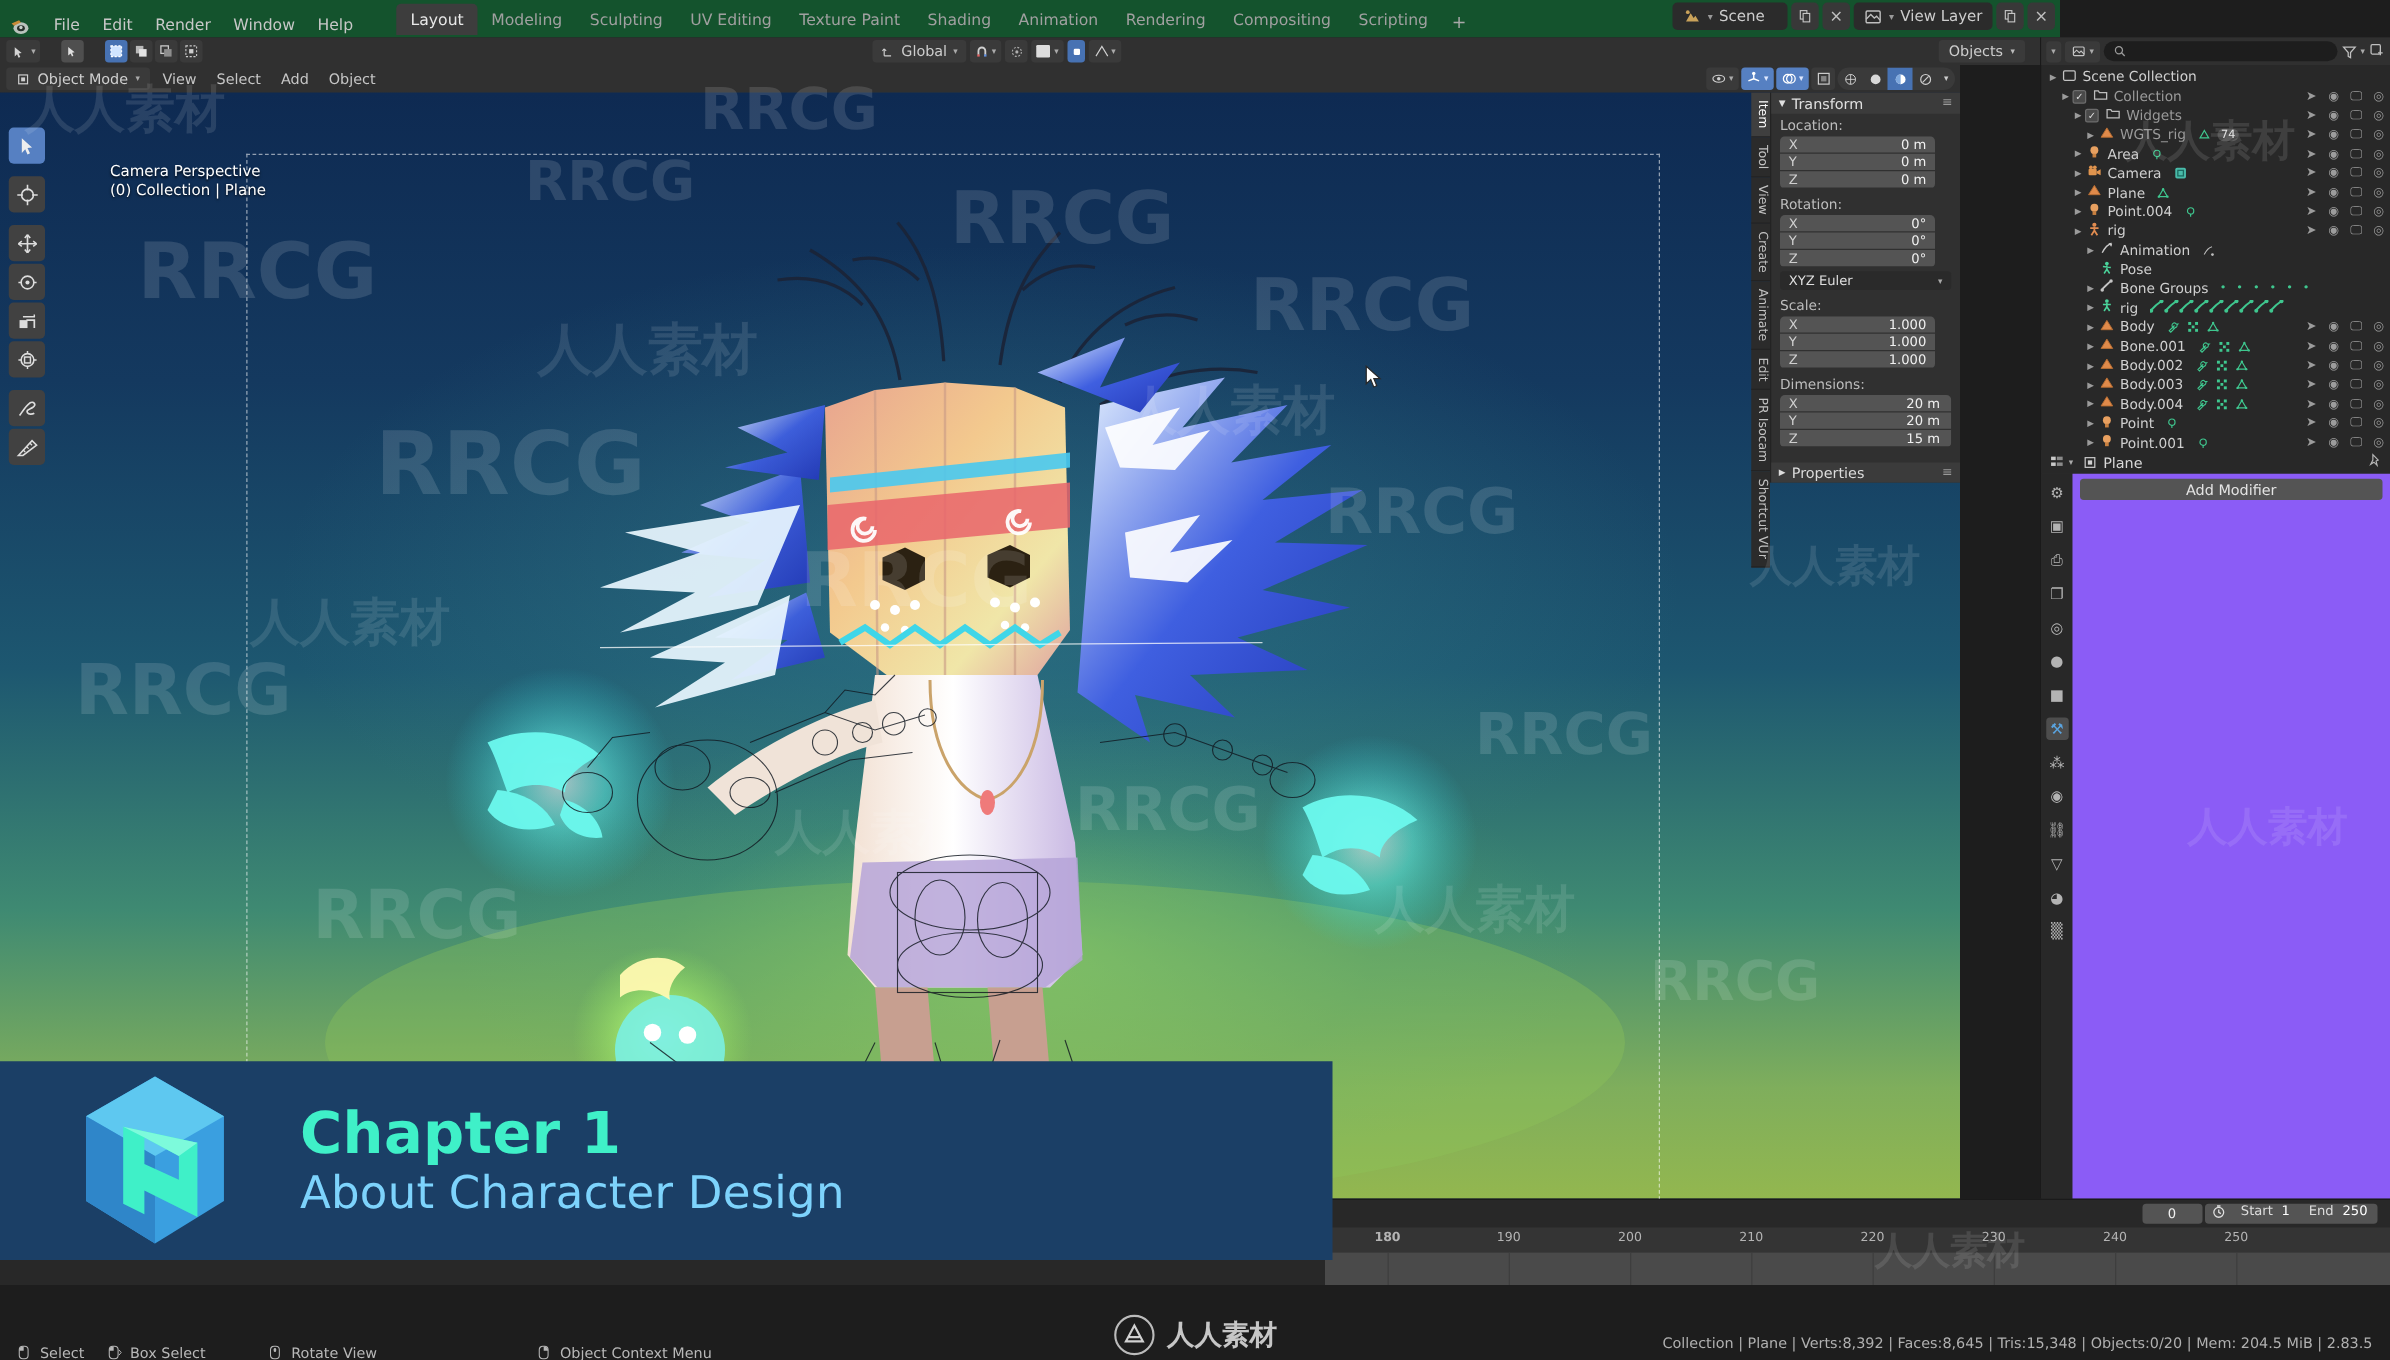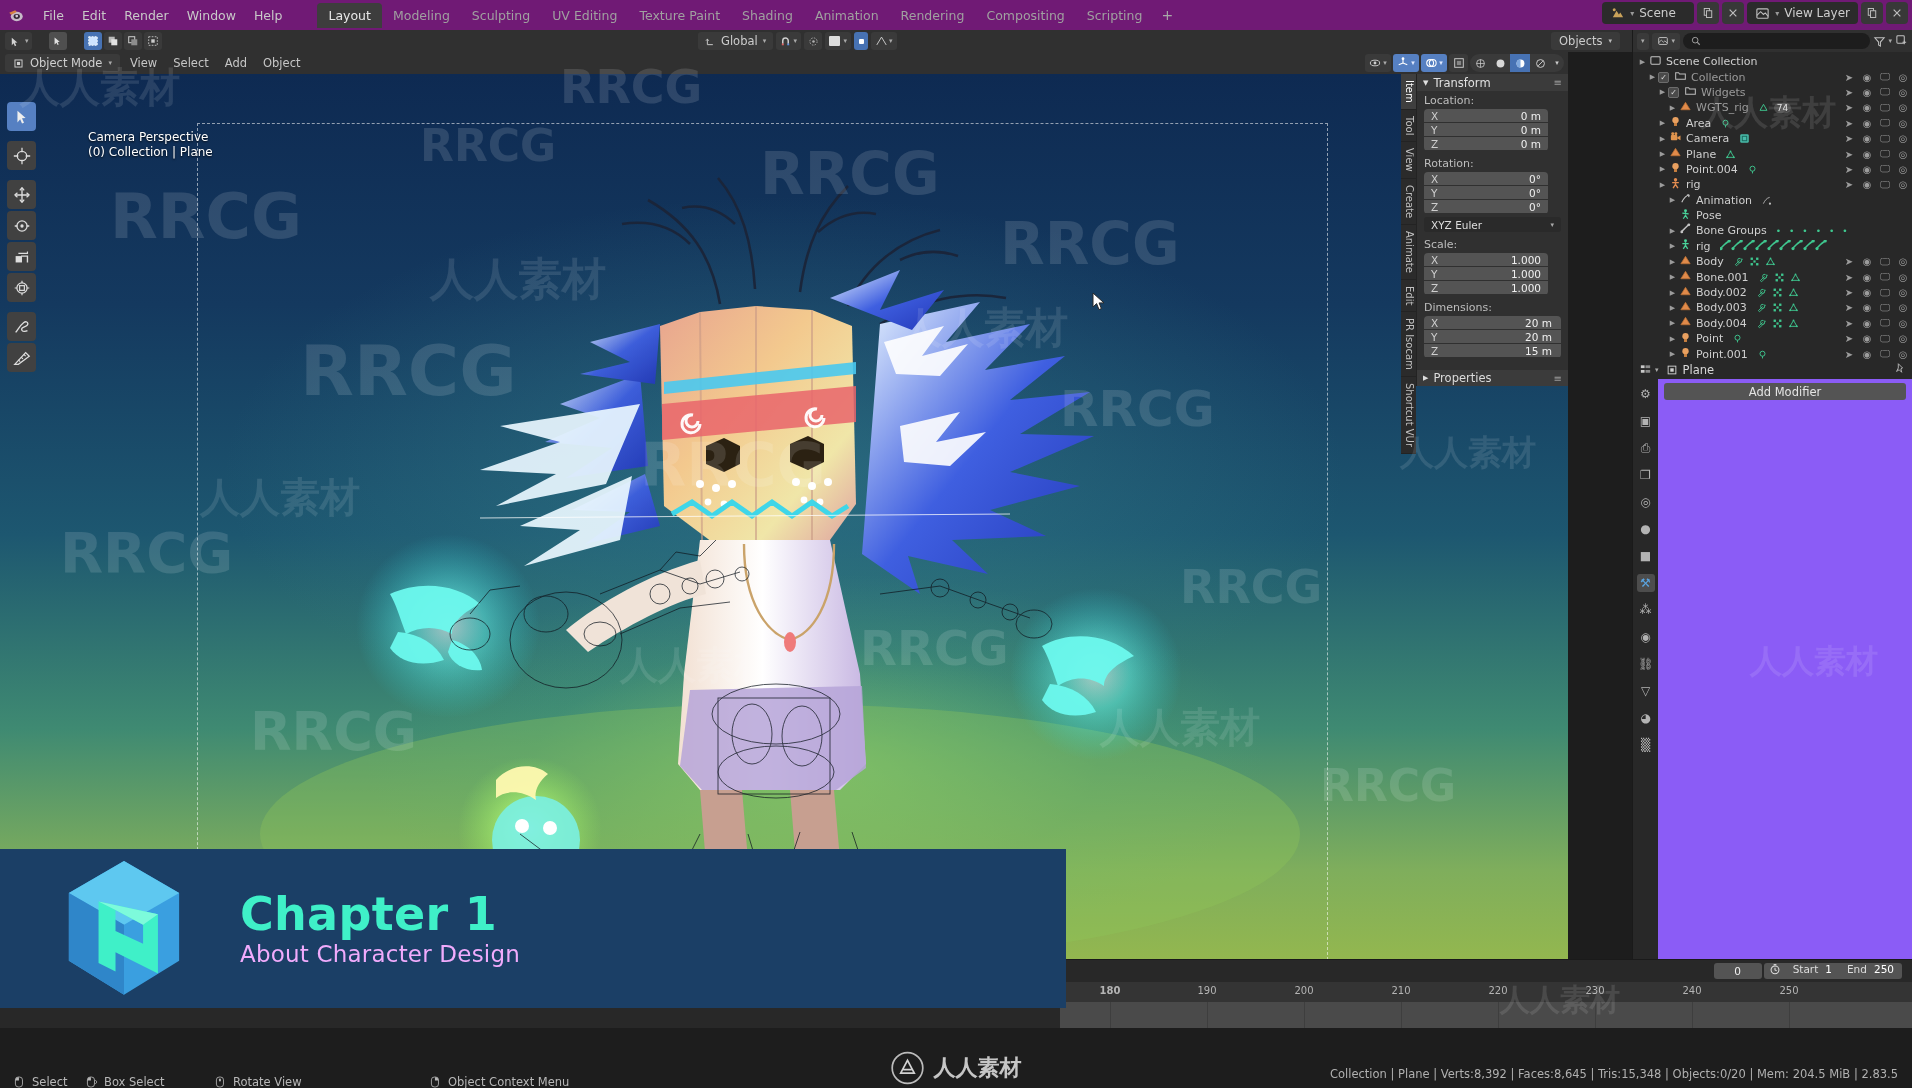--- a/index.html
+++ b/index.html
@@ -7,22 +7,22 @@
     width:1912px; height:1088px; overflow:hidden;
     background:#1d1d1d;
     font-family:"DejaVu Sans","Liberation Sans",sans-serif;
     font-size:12px; color:#d4d4d4;
     -webkit-font-smoothing:antialiased;
   }
   #app { position:relative; width:1912px; height:1088px; }
 
   
   .topbar {
-    position:absolute; left:0; top:0; width:1912px; height:30px;
-    background:#701a75; display:flex; align-items:center; padding-left:6px;
+    position:absolute; left:0; top:0; width:1648px; height:30px;
+    background:#14532d; display:flex; align-items:flex-end; padding-left:6px;
   }
   .blender-logo { width:20px; height:18px; margin-right:8px; opacity:.85; }
   .menu-item {
     padding:3px 9px; font-size:12.5px; color:#c8c8c8; border-radius:3px;
     white-space:nowrap;
   }
   .wk-tabs { display:flex; align-items:center; margin-left:26px; height:30px; }
   .wk-tab {
     padding:5px 11px; font-size:12.5px; color:#a0a0a0; white-space:nowrap;
     border-radius:4px 4px 0 0;
@@ -195,21 +195,21 @@
   .sb-item { display:flex;align-items:center;gap:6px; font-size:11.5px; color:#b8b8b8; }
   .sb-right { position:absolute; right:14px; font-size:11.5px; color:#b0b0b0; white-space:nowrap; }
 
   
   .banner { position:absolute; left:0; top:849px; width:1066px; height:159px;
             background:#1b3f66; z-index:60; display:flex; align-items:center; }
   .banner-logo { width:132px; height:140px; margin-left:58px; margin-right:10px; flex:none; }
   .banner-text { margin-left:40px; }
   .ch-title { font-size:46px; font-weight:bold; color:#3ff0c8; line-height:1.05;
               letter-spacing:.3px; }
-  .ch-sub { font-size:23px; color:#f0abfc; margin-top:3px; letter-spacing:.2px; }
+  .ch-sub { font-size:36px; color:#7dd3fc; margin-top:3px; letter-spacing:.2px; }
 
   
   .wm { position:absolute; color:rgba(255,255,255,.13); font-weight:bold;
         pointer-events:none; user-select:none; z-index:55; }
   .wm-cn { font-family:"DejaVu Sans","Liberation Sans",sans-serif; }
   .wm-bottom { position:absolute; left:50%; bottom:3px; transform:translateX(-50%);
                display:flex; align-items:center; gap:9px; z-index:70; }
   .wm-bottom .t { font-size:22px; font-weight:bold; color:rgba(255,255,255,.75); }
 
   .cursor { position:absolute; left:1092px; top:240px; z-index:58; }

